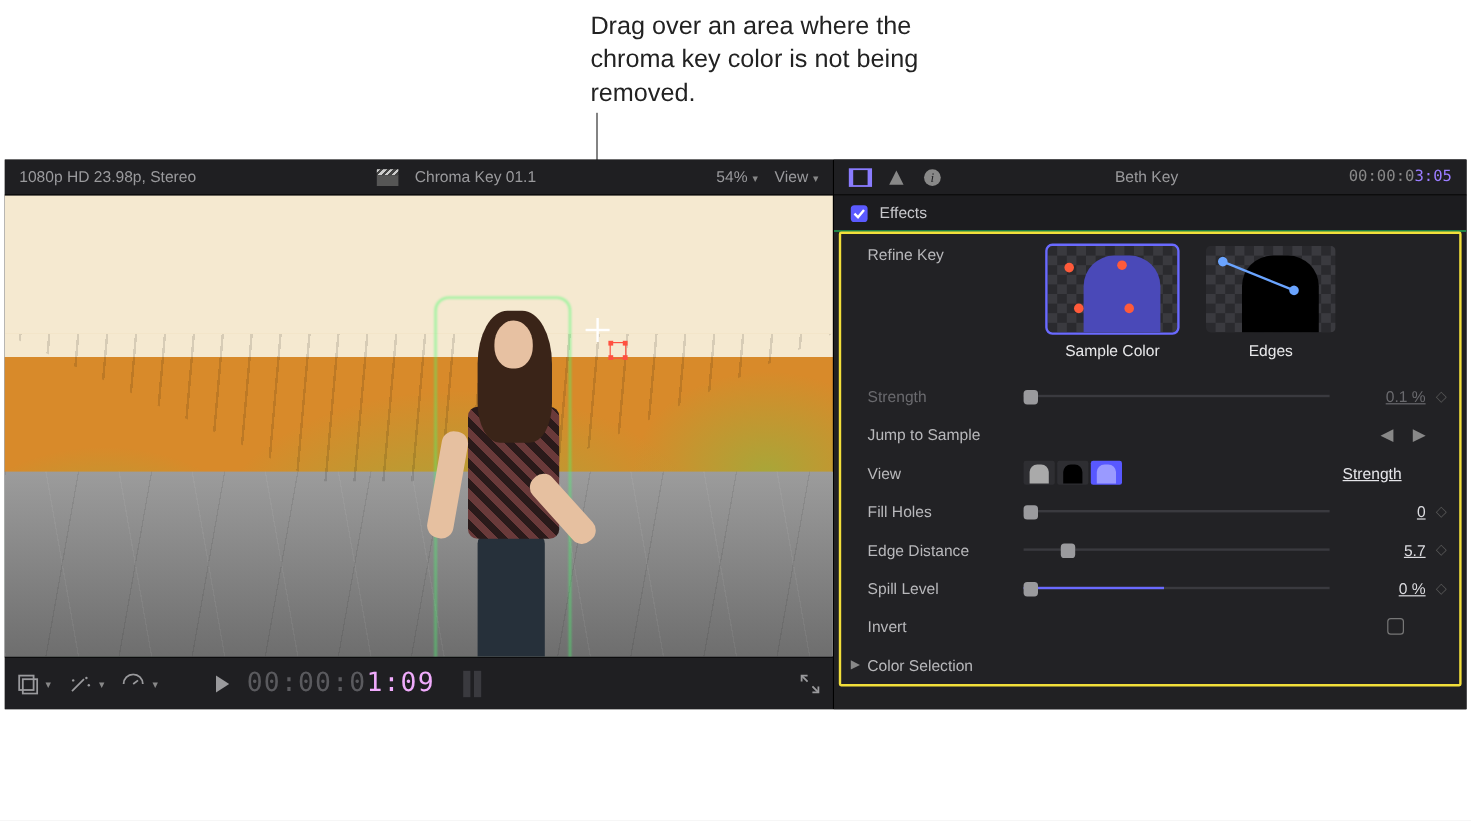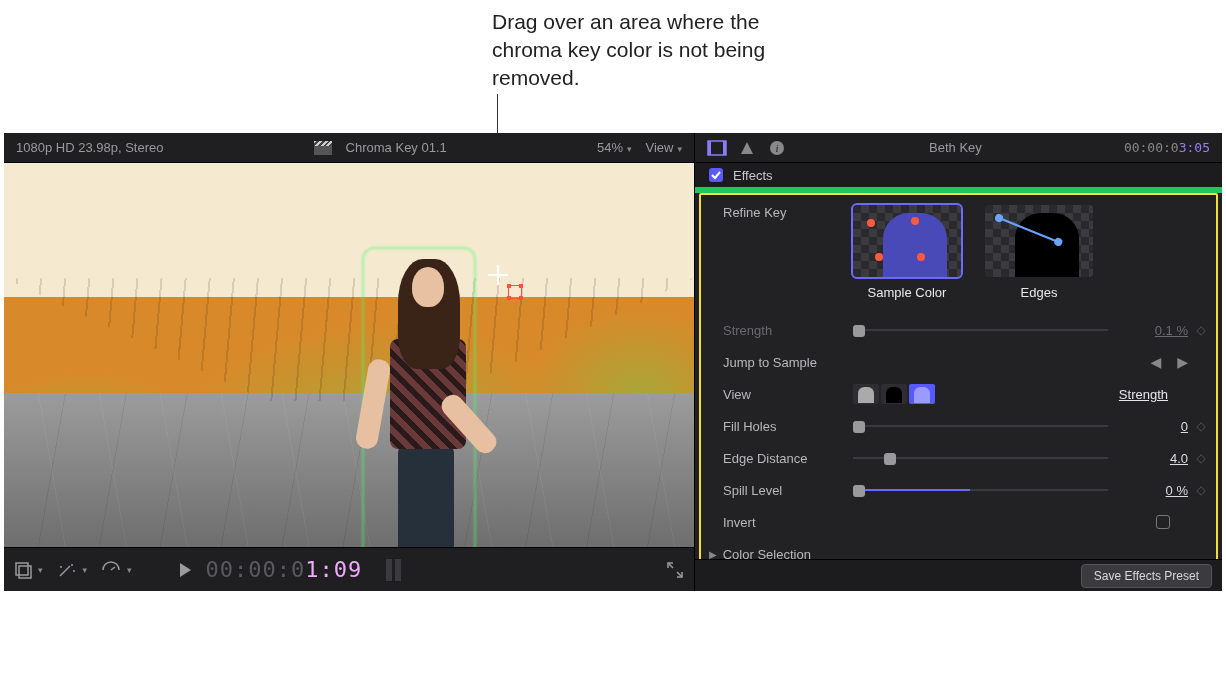--- a/index.html
+++ b/index.html
@@ -172,21 +172,21 @@
   }
   .tab-icon{ width:20px; height:18px; display:inline-flex; align-items:center; justify-content:center;}
   .tab-icon.active{ filter:none;}
   .clip-title{ flex:1; text-align:center; }
   .tc-right{ font-family:ui-monospace,Menlo,monospace; color:#888;}
   .tc-right .purple{ color:#9a7cff;}
   
   .insp-body{ flex:1; overflow:auto; background:#212123; padding:0;}
   .section-row{
     display:flex; align-items:center; height:30px; padding:0 14px;
-    background:#232326; border-bottom:6px solid #22c55e;
+    background:#232326; border-bottom:1px solid #22c55e;
   }
   .chk{
     width:14px; height:14px; border-radius:3px; background:#5b5aff;
     display:inline-flex; align-items:center; justify-content:center; margin-right:10px;
   }
   .chk svg{ width:10px; height:10px;}
   .section-row.effects{ background:#1c1c1f;}
   .keyer-yellow{
     border:2px solid #f2df3a; margin:0 4px 0 4px; border-radius:2px;
     background:#222225;
@@ -195,21 +195,21 @@
     height:30px; display:flex; align-items:center; padding:0 10px;
     background:#2b2b2f; border-bottom:1px solid #151517;
   }
   .param{
     display:flex; align-items:center; min-height:32px; padding:4px 10px 4px 22px;
     color:#b8b8bb; font-size:13px;
   }
   .param .label-c{ width:130px; color:#b8b8bb;}
   .param.dim .label-c{ color:#6a6a6e;}
   .param .ctrl{ flex:1; display:flex; align-items:center; gap:8px;}
-  .thumb-col{ display:flex; gap:24px; margin-left:0;}
+  .thumb-col{ display:flex; gap:24px; margin-left:20px;}
   .rk-thumb{
     width:108px; display:flex; flex-direction:column; align-items:center; gap:8px;
   }
   .rk-img{
     width:108px; height:72px; border-radius:4px; position:relative;
     background:
       repeating-conic-gradient(#3a3a3f 0 25%, #2a2a2e 0 50%) 0 0/16px 16px;
     overflow:hidden;
   }
   .rk-img.sel{ outline:2px solid #6a6aff;}
@@ -465,21 +465,21 @@
             </div>
           </div>
 
           <div class="param">
             <span class="label-c">Edge Distance</span>
             <div class="ctrl">
               <div class="slider">
                 <div class="track"></div>
                   <div class="knob" style="left:12%"></div>
               </div>
-              <span class="valcell">4.0</span>
+              <span class="valcell">5.7</span>
               <span class="keydot">◇</span>
             </div>
           </div>
 
           <div class="param">
             <span class="label-c">Spill Level</span>
             <div class="ctrl">
               <div class="slider">
                 <div class="track"></div>
                 <div class="fill" style="width:46%"></div>
@@ -497,18 +497,15 @@
             </div>
           </div>
 
           <div class="param" style="padding-left:8px;">
             <span class="disclosure">▶</span>
             <span class="label-c" style="width:auto">Color Selection</span>
           </div>
         </div>
       </div>
 
-      <div class="insp-footer">
-        <span class="save-btn">Save Effects Preset</span>
-      </div>
     </div>
   </div>
 </div>
 
 </body></html>

